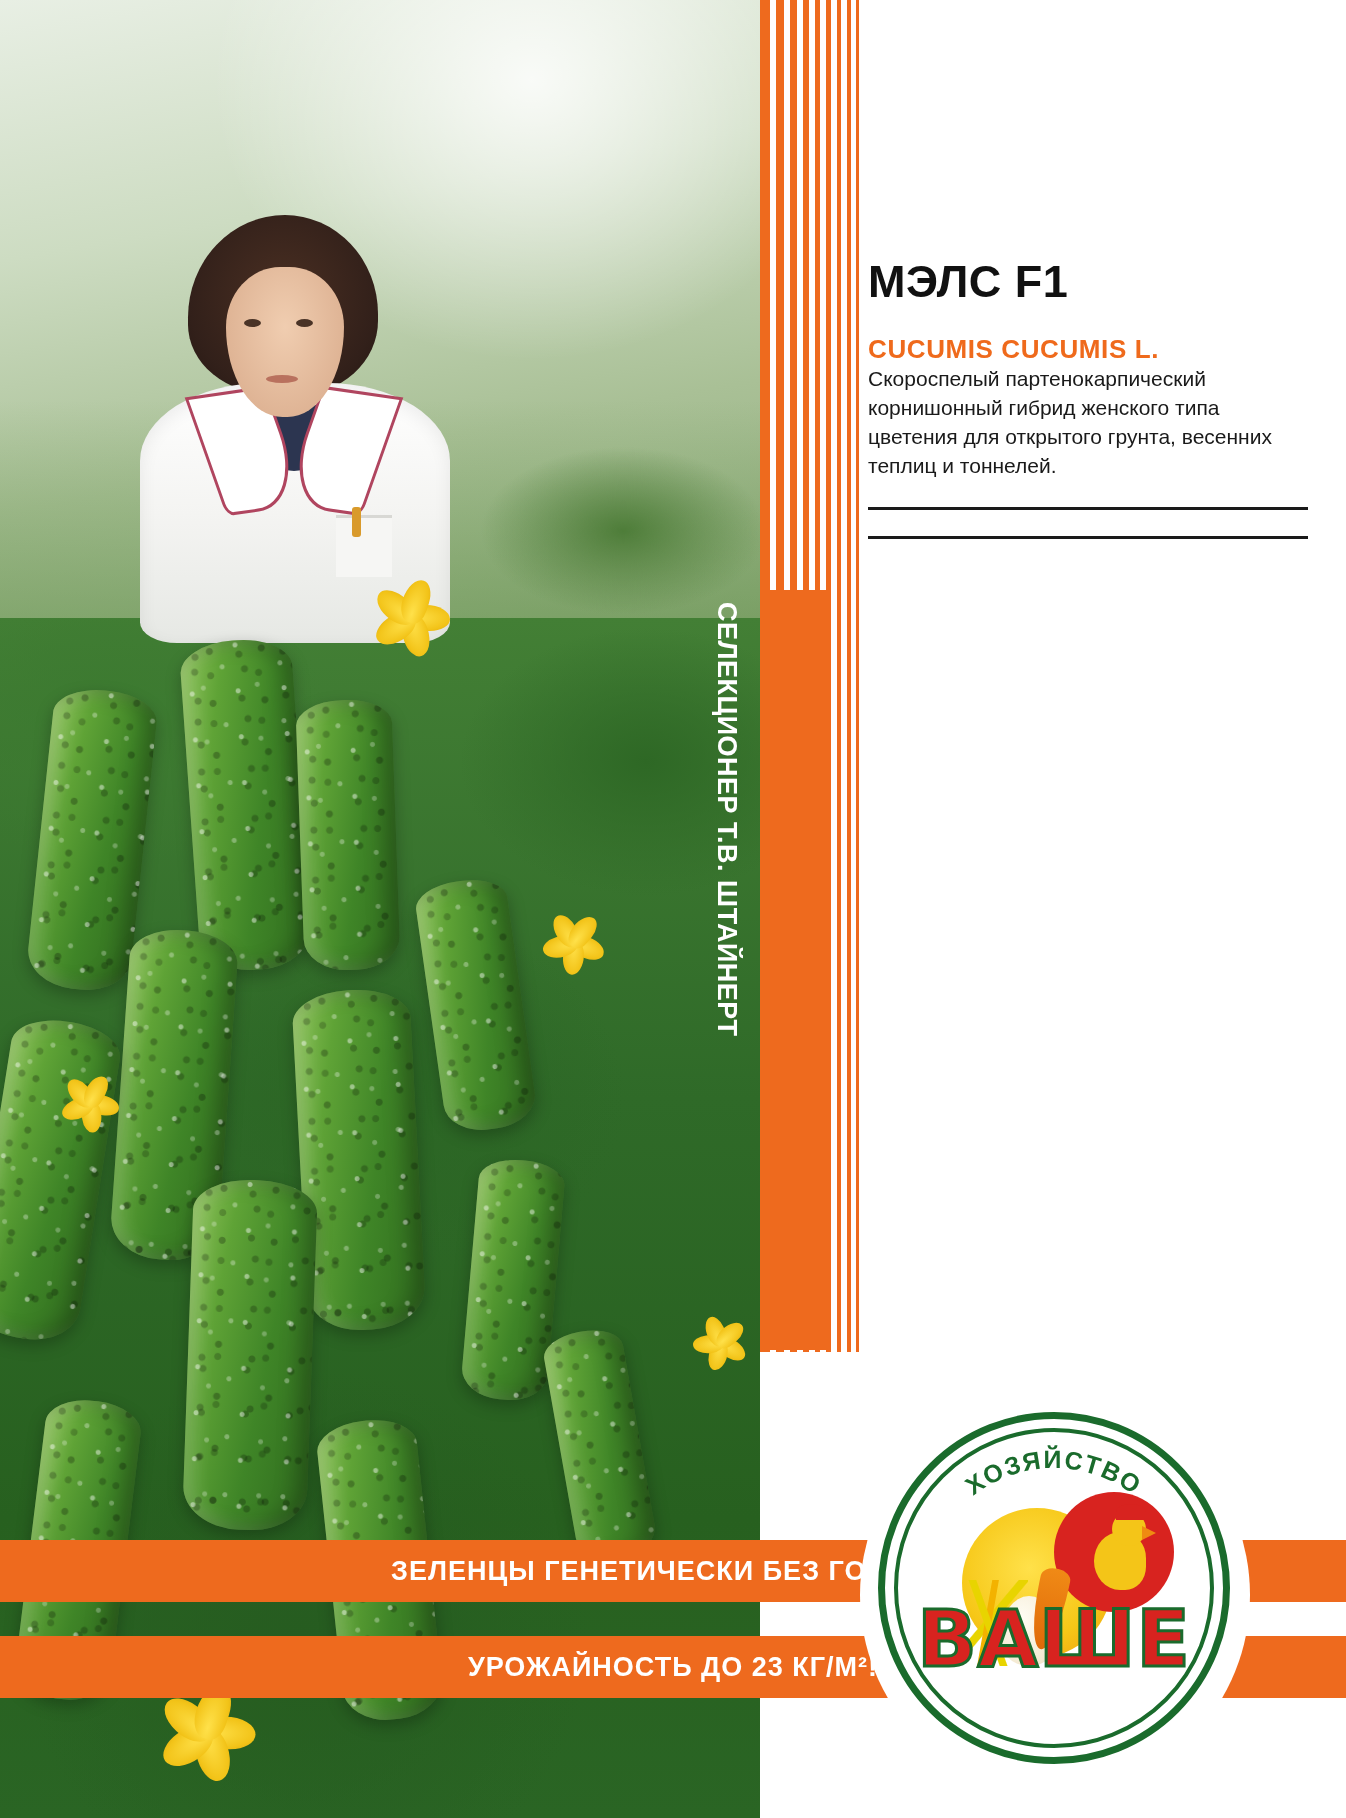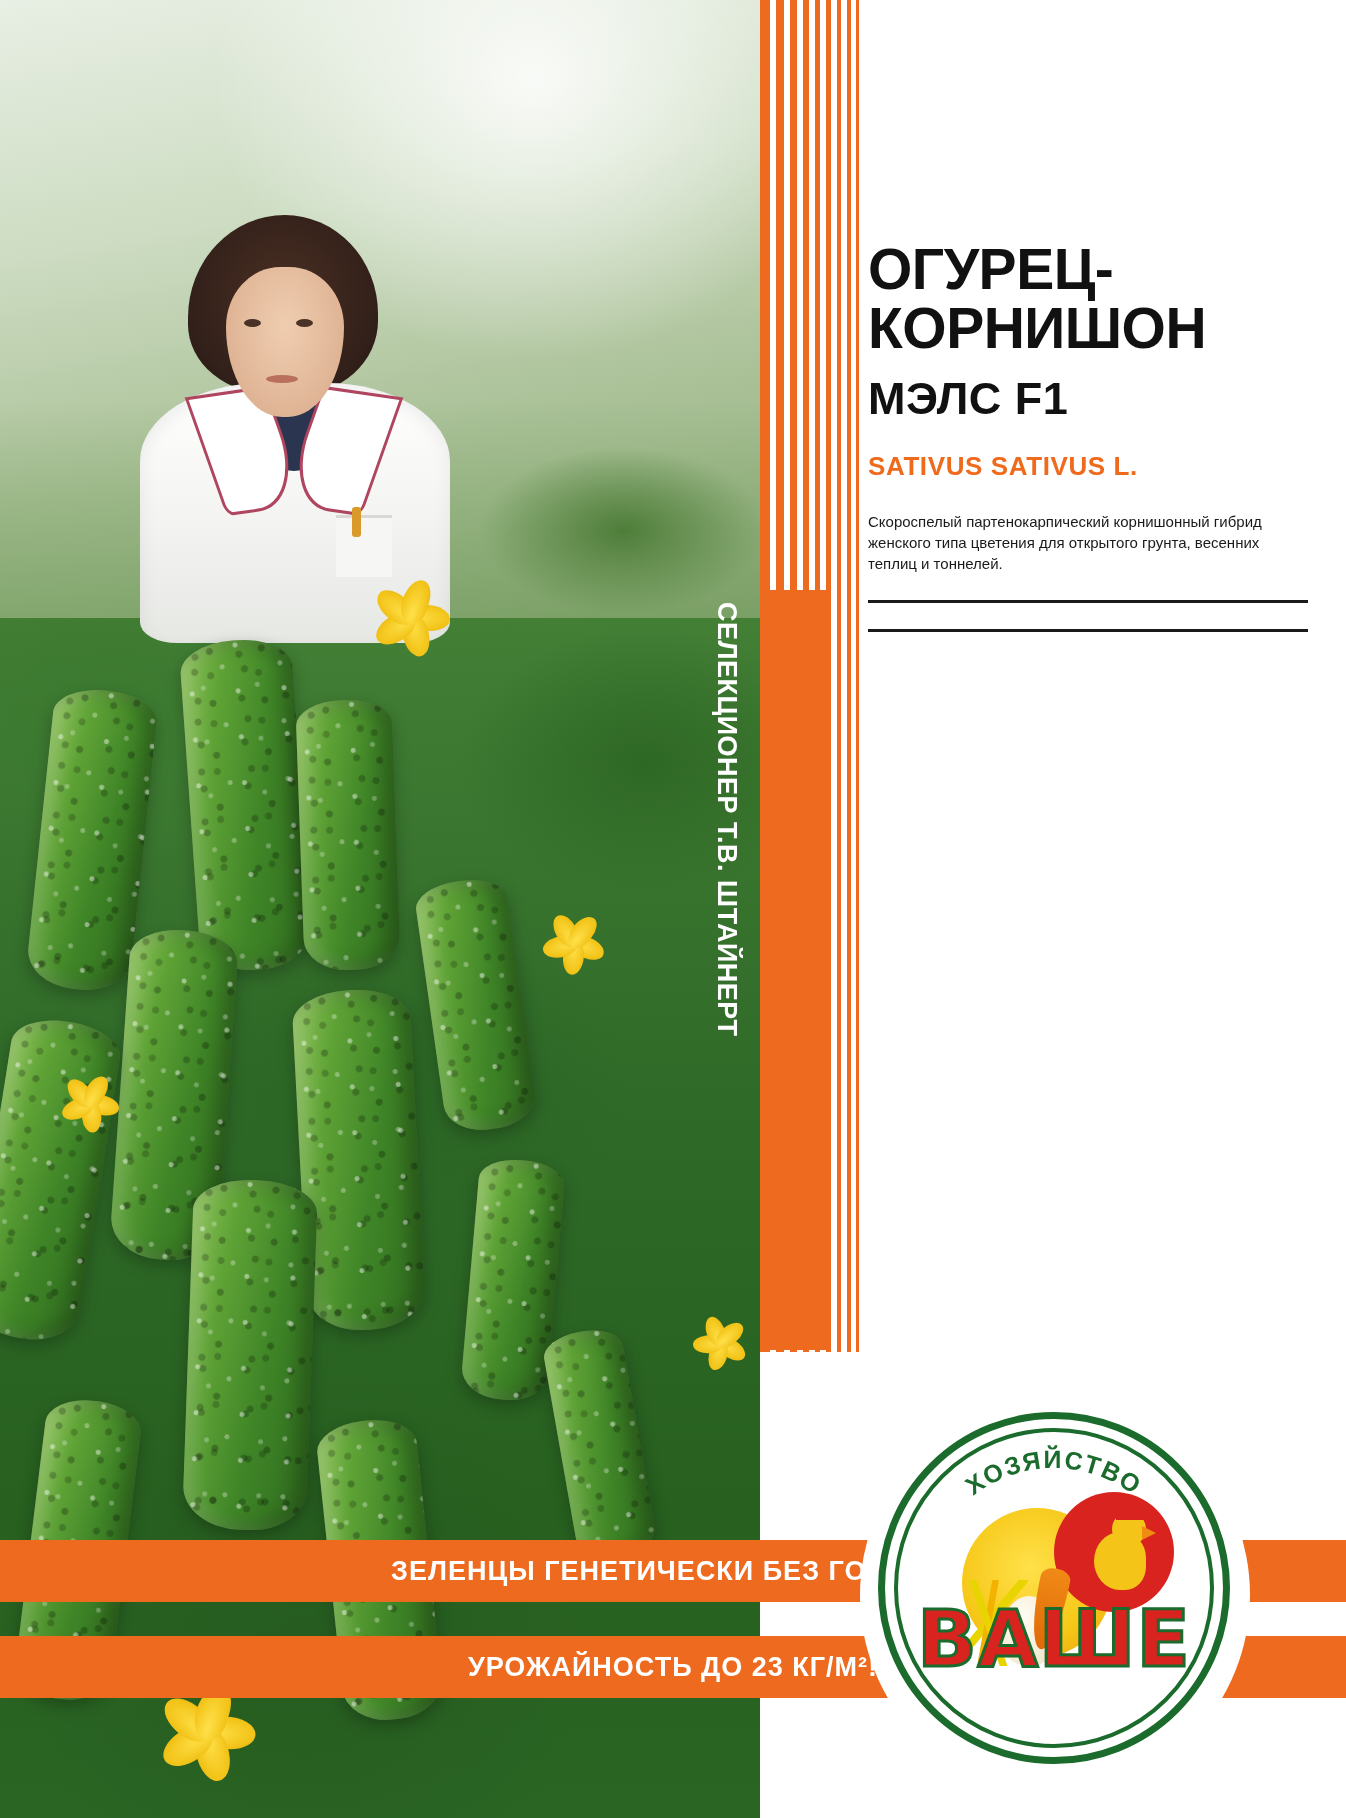--- a/index.html
+++ b/index.html
@@ -168,22 +168,21 @@
   }
   .subtitle {
     margin-top: 16px;
     font-size: 45px; font-weight: bold; color: #111111; letter-spacing: 0.5px;
   }
   .latin {
     margin-top: 26px;
     font-size: 26px; font-weight: bold; color: #ef6a1c; letter-spacing: 0.6px;
   }
   .para {
-    margin-top: 30px;
-    font-size: 15px; line-height: 1.38; color: #1a1a1a;
+    font-size: 21px; line-height: 1.38; color: #1a1a1a;
   }
   .rule {
     margin-top: 26px; height: 3px; background: #1a1a1a; width: 100%;
   }
 
   
   .banner {
     position: absolute; left: 0; height: 62px;
     background: #ee6a1e; color: #ffffff;
     display: flex; align-items: center; justify-content: center;
@@ -370,26 +369,22 @@
     <i style="left:66px;width:5px;"></i>
     <i style="left:77px;width:4px;"></i>
     <i style="left:87px;width:4px;"></i>
     <i style="left:96px;width:3px;"></i>
   </div>
 
   <div class="breeder-tab"></div>
   <div class="breeder-text rot">СЕЛЕКЦИОНЕР Т.В. ШТАЙНЕРТ</div>
 
   <div class="info">
-    <div class="title">
-      <div>ОГУРЕЦ-</div>
-      <div>КОРНИШОН</div>
-    </div>
     <div class="subtitle">МЭЛС F1</div>
-    <div class="latin">SATIVUS SATIVUS L.</div>
+    <div class="latin">CUCUMIS CUCUMIS L.</div>
 
     <div class="para">Скороспелый партенокарпический корнишонный гибрид женского типа цветения для открытого грунта, весенних теплиц и тоннелей.</div>
     <div class="rule"></div>
     <div class="rule"></div>
   </div>
 
   <div class="white-gap"></div>
 
   <div class="banner one">
     <div class="banner-inner">ЗЕЛЕНЦЫ ГЕНЕТИЧЕСКИ БЕЗ ГОРЕЧИ!</div>

